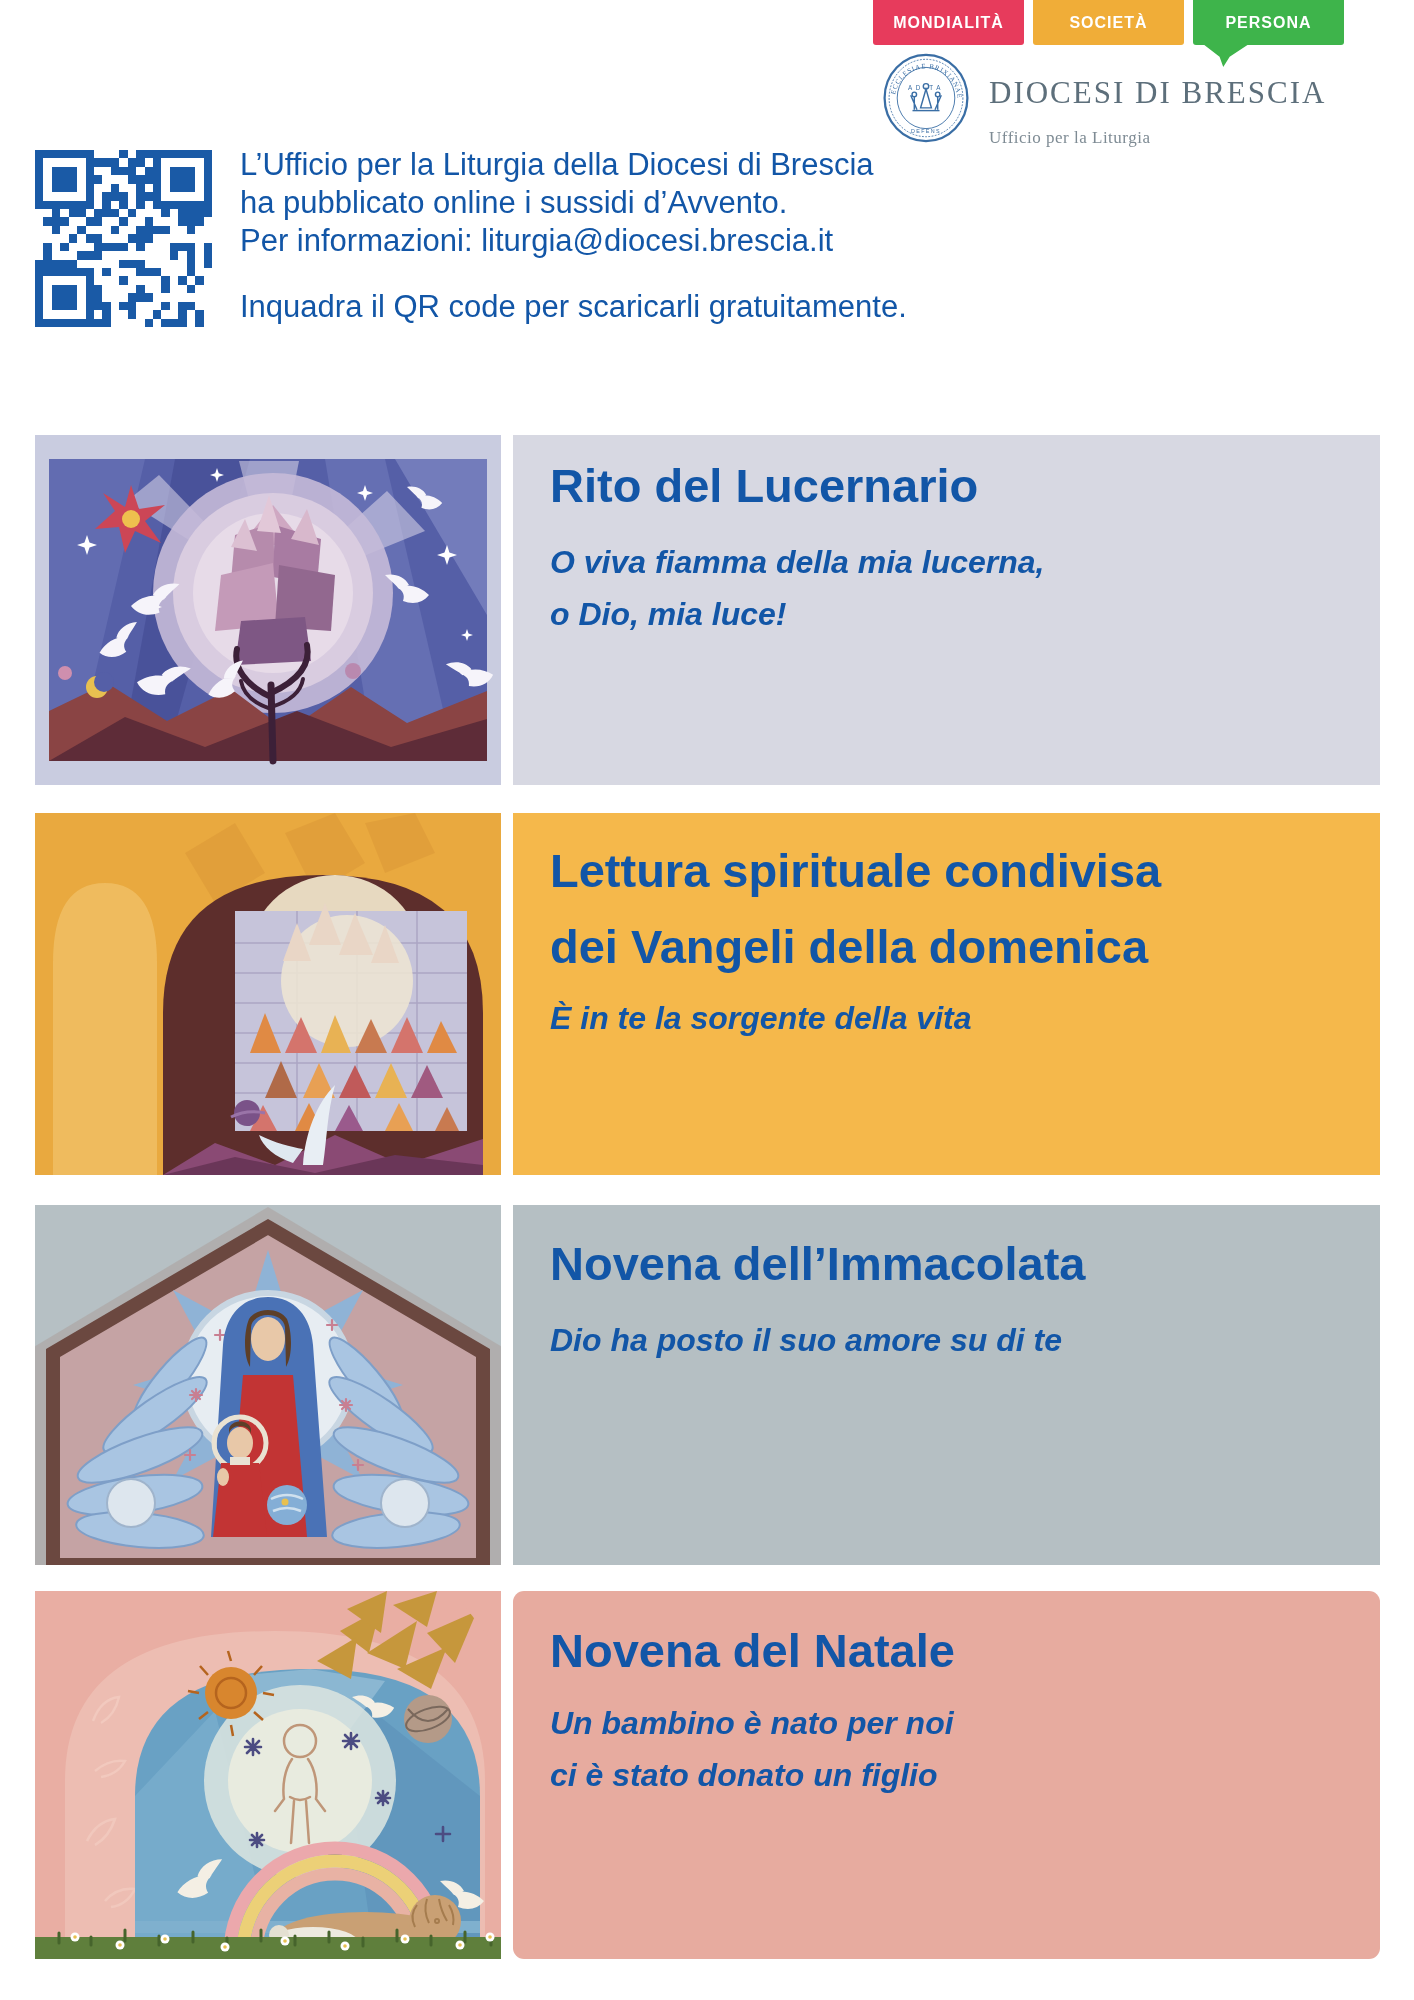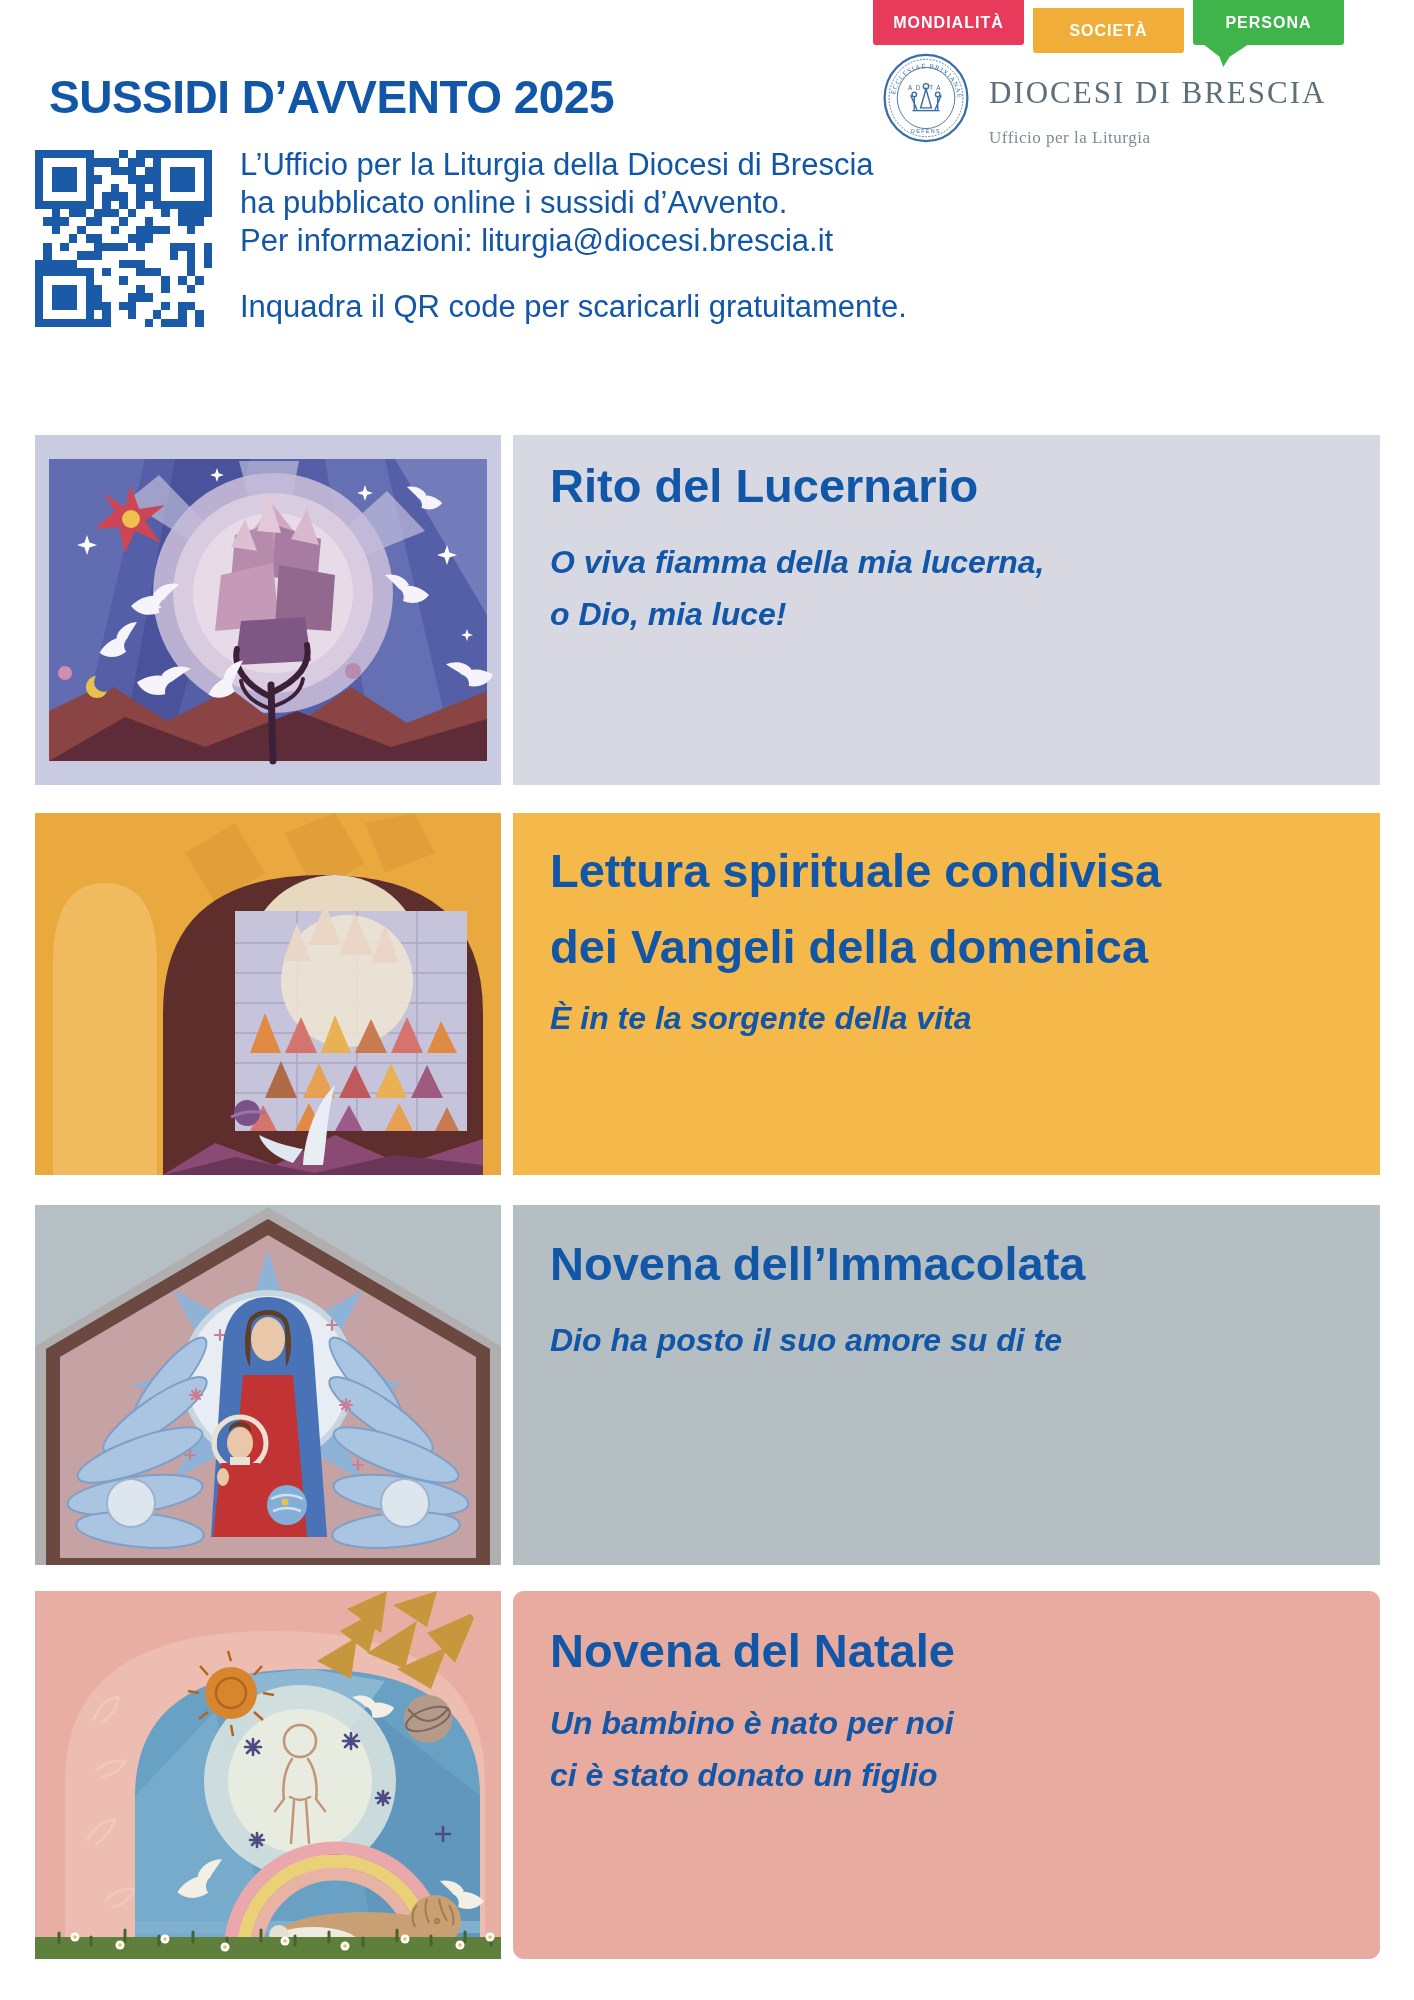--- a/index.html
+++ b/index.html
@@ -52,30 +52,29 @@
 </style>
 </head>
 <body>
 
 <div class="page">
 
   <nav class="tabs">
     <div class="tab" style="background: rgb(231, 59, 92);">
       <span>MONDIALITÀ</span>
     </div>
-    <div class="tab" style="background: rgb(240, 173, 56); margin-top: 8px;">
+    <div class="tab" style="background: rgb(240, 173, 56);">
       <span>SOCIETÀ</span>
     </div>
     <div class="tab" style="background: rgb(62, 180, 75);">
       <span>PERSONA</span>
       <span class="tab-pointer" style="background: rgb(62, 180, 75);"></span>
     </div>
   </nav>
 
-  <h1 class="page-title">SUSSIDI D’AVVENTO 2025</h1>
 
   <div class="logo">
     <svg class="seal" viewBox="0 0 100 102">
       <ellipse cx="50" cy="51" rx="46" ry="48" fill="none" stroke="#3a6ea5" stroke-width="2.5"></ellipse>
       <ellipse cx="50" cy="51" rx="41" ry="43" fill="none" stroke="#3a6ea5" stroke-width="1" stroke-dasharray="2 1.6"></ellipse>
       <ellipse cx="50" cy="51" rx="32" ry="34" fill="none" stroke="#3a6ea5" stroke-width="1"></ellipse>
       <path id="sealTopArc" d="M15,54 A35,36 0 0 1 85,54" fill="none"></path>
       <text font-size="7.5" fill="#3a6ea5" letter-spacing="1" font-family="Liberation Serif,serif">
         <textPath href="#sealTopArc" startOffset="6%">ECCLESIAE BRIXIANAE</textPath>
       </text>

